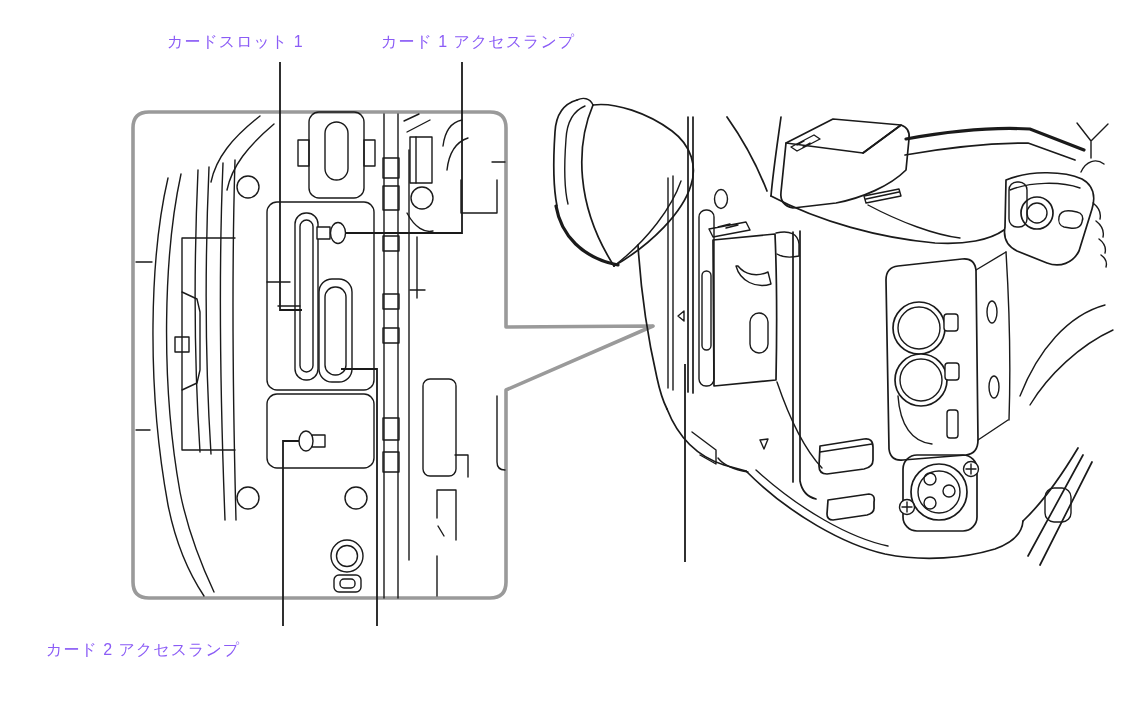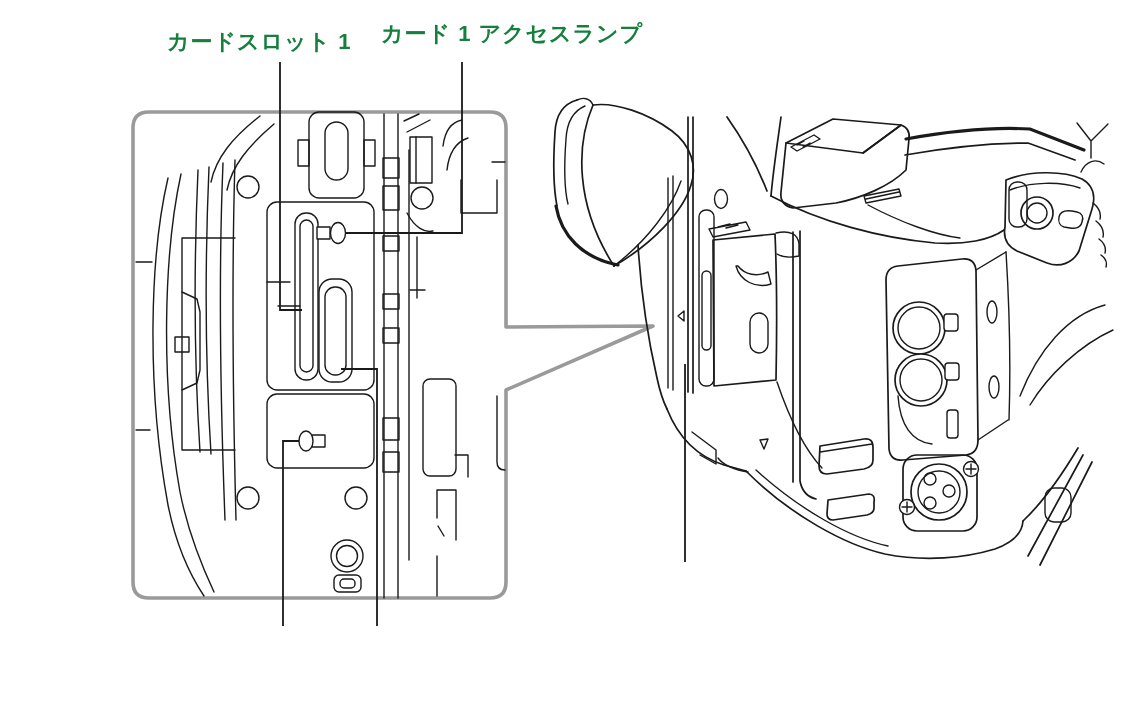--- a/index.html
+++ b/index.html
@@ -1,18 +1,18 @@
 <!DOCTYPE html>
 <html><head>
 <meta charset="utf-8">
 <style>
   html,body{margin:0;padding:0;background:#fff;}
   #stage{position:relative;width:1134px;height:709px;background:#ffffff;overflow:hidden;
          font-family:"Liberation Sans","DejaVu Sans",sans-serif;}
-  .callout{position:absolute;font-size:22px;font-weight:700;color:#15803d;
+  .callout{position:absolute;font-size:16px;font-weight:400;color:#8b5cf6;
            letter-spacing:1px;white-space:nowrap;line-height:22px;}
   svg{position:absolute;left:0;top:0;}
   .ln{stroke:#1a1a1a;stroke-width:1.4;fill:none;stroke-linecap:round;stroke-linejoin:round;}
   .ln2{stroke:#1a1a1a;stroke-width:1.7;fill:none;stroke-linecap:round;stroke-linejoin:round;}
   .thick{stroke:#1a1a1a;stroke-width:3.2;fill:none;stroke-linecap:round;}
   .wht{fill:#ffffff;}
   .gray{stroke:#9a9a9a;stroke-width:3.6;fill:none;stroke-linejoin:round;}
   .leader{stroke:#1a1a1a;stroke-width:1.8;fill:none;}
 </style>
 </head>
@@ -212,14 +212,15 @@
   </g>
 
   <path class="leader" d="M280,62 V310 H302"></path>
   <path class="leader" d="M462,62 V233 H346"></path>
   <path class="leader" d="M283,626 V441 H299"></path>
   <path class="leader" d="M377,626 V369 H341"></path>
   <path class="leader" d="M685,364 V562"></path>
 </svg>
 
   <div class="callout" style="left:167px;top:31px">カードスロット 1</div>
-  <div class="callout" style="left:381px;top:23px">カード 1 アクセスランプ</div>
+  <div class="callout" style="left:381px;top:31px">カード 1 アクセスランプ</div>
+  <div class="callout" style="left:46px;top:639px">カード 2 アクセスランプ</div>
 </div>
 
 </body></html>

